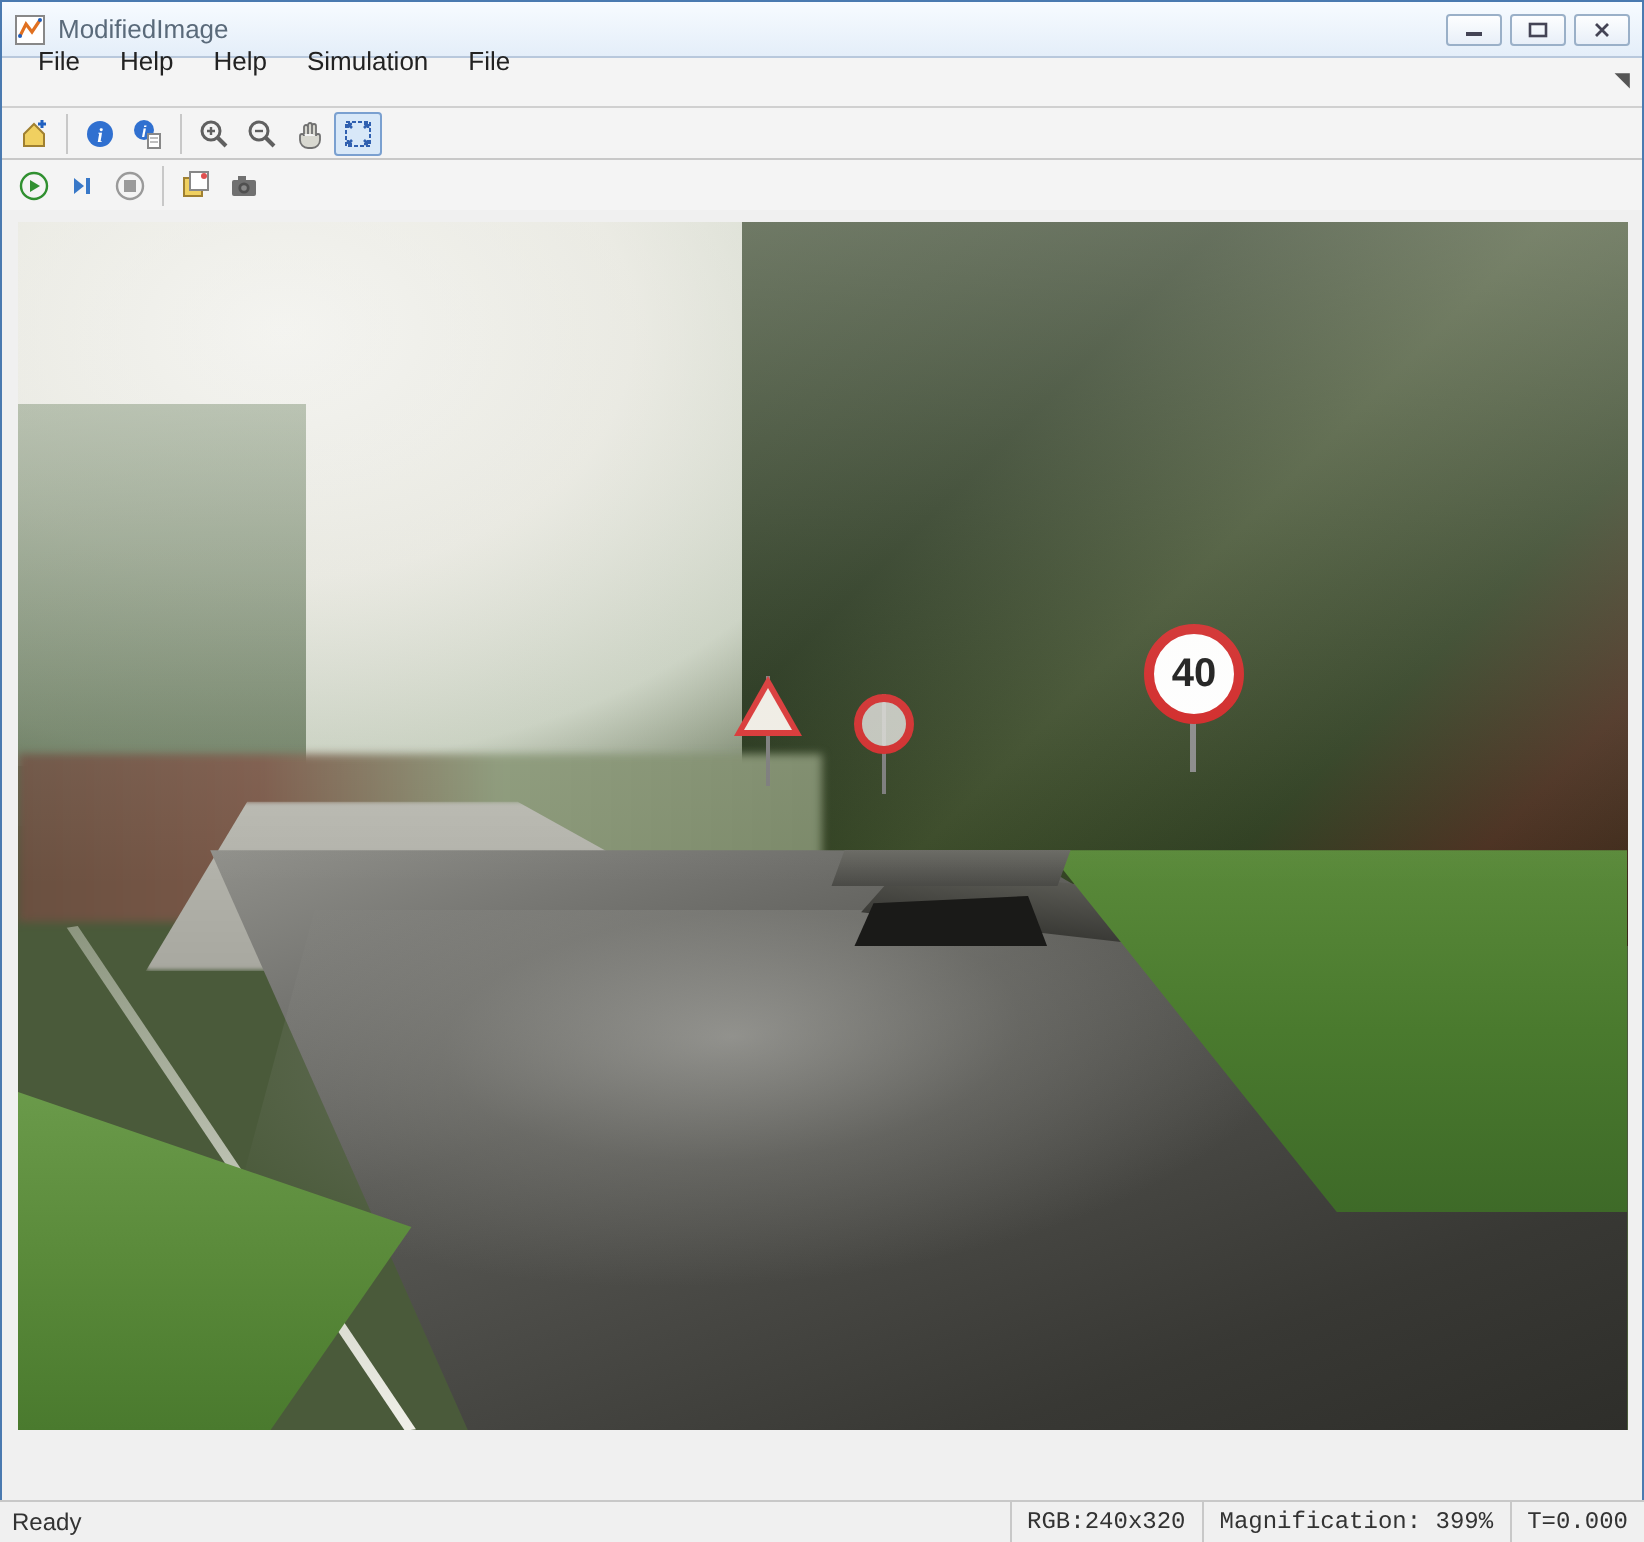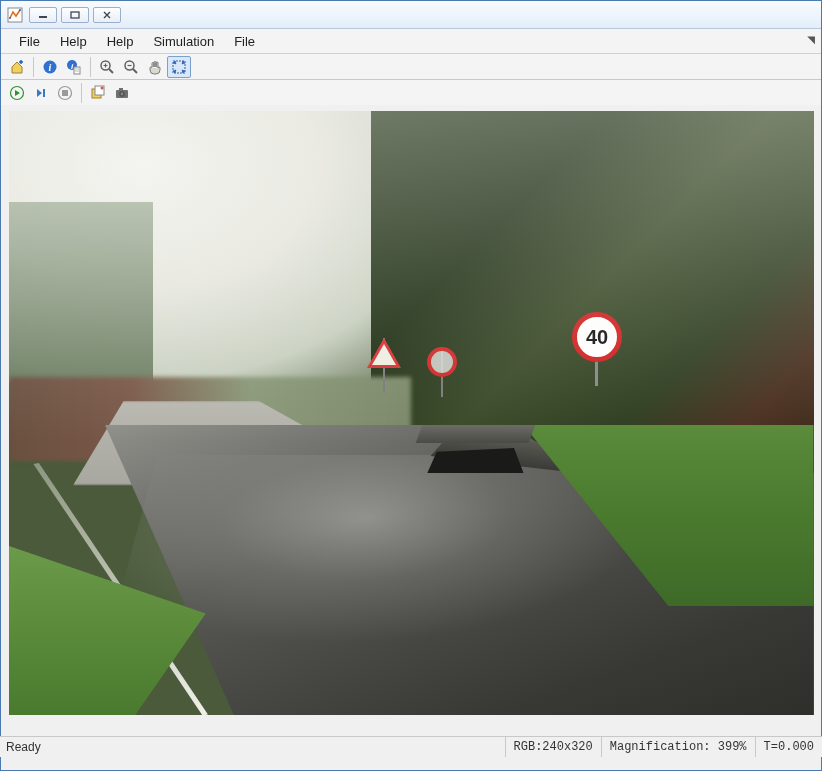--- a/index.html
+++ b/index.html
@@ -35,21 +35,21 @@
     border-radius: 2px;
     background: linear-gradient(to bottom, #fdfeff, #e8eff8);
     display: flex; align-items: center; justify-content: center;
     font-size: 10px; color: #556;
     cursor: pointer;
   }
   .menubar {
     height: 24px;
     background: #f4f4f4;
     display: flex;
-    align-items: center;
+    align-items: flex-end;
     padding: 12px 8px;
     border-bottom: 1px solid #d0d0d0;
     position: relative;
   }
   .menu-item {
     padding: 3px 10px;
     cursor: pointer;
     color: #222;
     font-size: 13px;
   }
@@ -99,21 +99,21 @@
   }
   .image-canvas {
     width: 805px;
     height: 604px;
     background: #4a5a3a;
     position: relative;
     overflow: hidden;
   }
   .statusbar {
     position: absolute;
-    bottom: 14px; left: 0; right: 0;
+    bottom: 0; left: 0; right: 0;
     height: 21px;
     background: #f0f0f0;
     border-top: 1px solid #c8c8c8;
     display: flex;
     align-items: center;
     font-size: 12px;
     color: #333;
   }
   .status-left { flex: 1; padding-left: 6px; }
   .status-cell {
@@ -186,20 +186,21 @@
 
 <div class="titlebar">
   <span class="titlebar-icon">
     <svg viewBox="0 0 16 16">
         <rect x="1" y="1" width="14" height="14" fill="#fff" stroke="#888"></rect>
         <path d="M3 11 L6 5 L9 9 L13 3" stroke="#e07020" stroke-width="1.6" fill="none"></path>
         <circle cx="3" cy="11" r="1" fill="#2060c0"></circle>
         <circle cx="13" cy="3" r="1" fill="#2060c0"></circle>
       </svg>
   </span>
+  <span class="titlebar-text">ModifiedImage</span>
   <div class="win-btns">
     <div class="win-btn">
         <svg width="10" height="8" viewBox="0 0 10 8">
           <rect x="1" y="5" width="8" height="2" fill="#445"></rect>
         </svg>
       </div>
     <div class="win-btn">
         <svg width="10" height="8" viewBox="0 0 10 8">
           <rect x="1" y="1" width="8" height="6" fill="none" stroke="#445" stroke-width="1.3"></rect>
         </svg>

